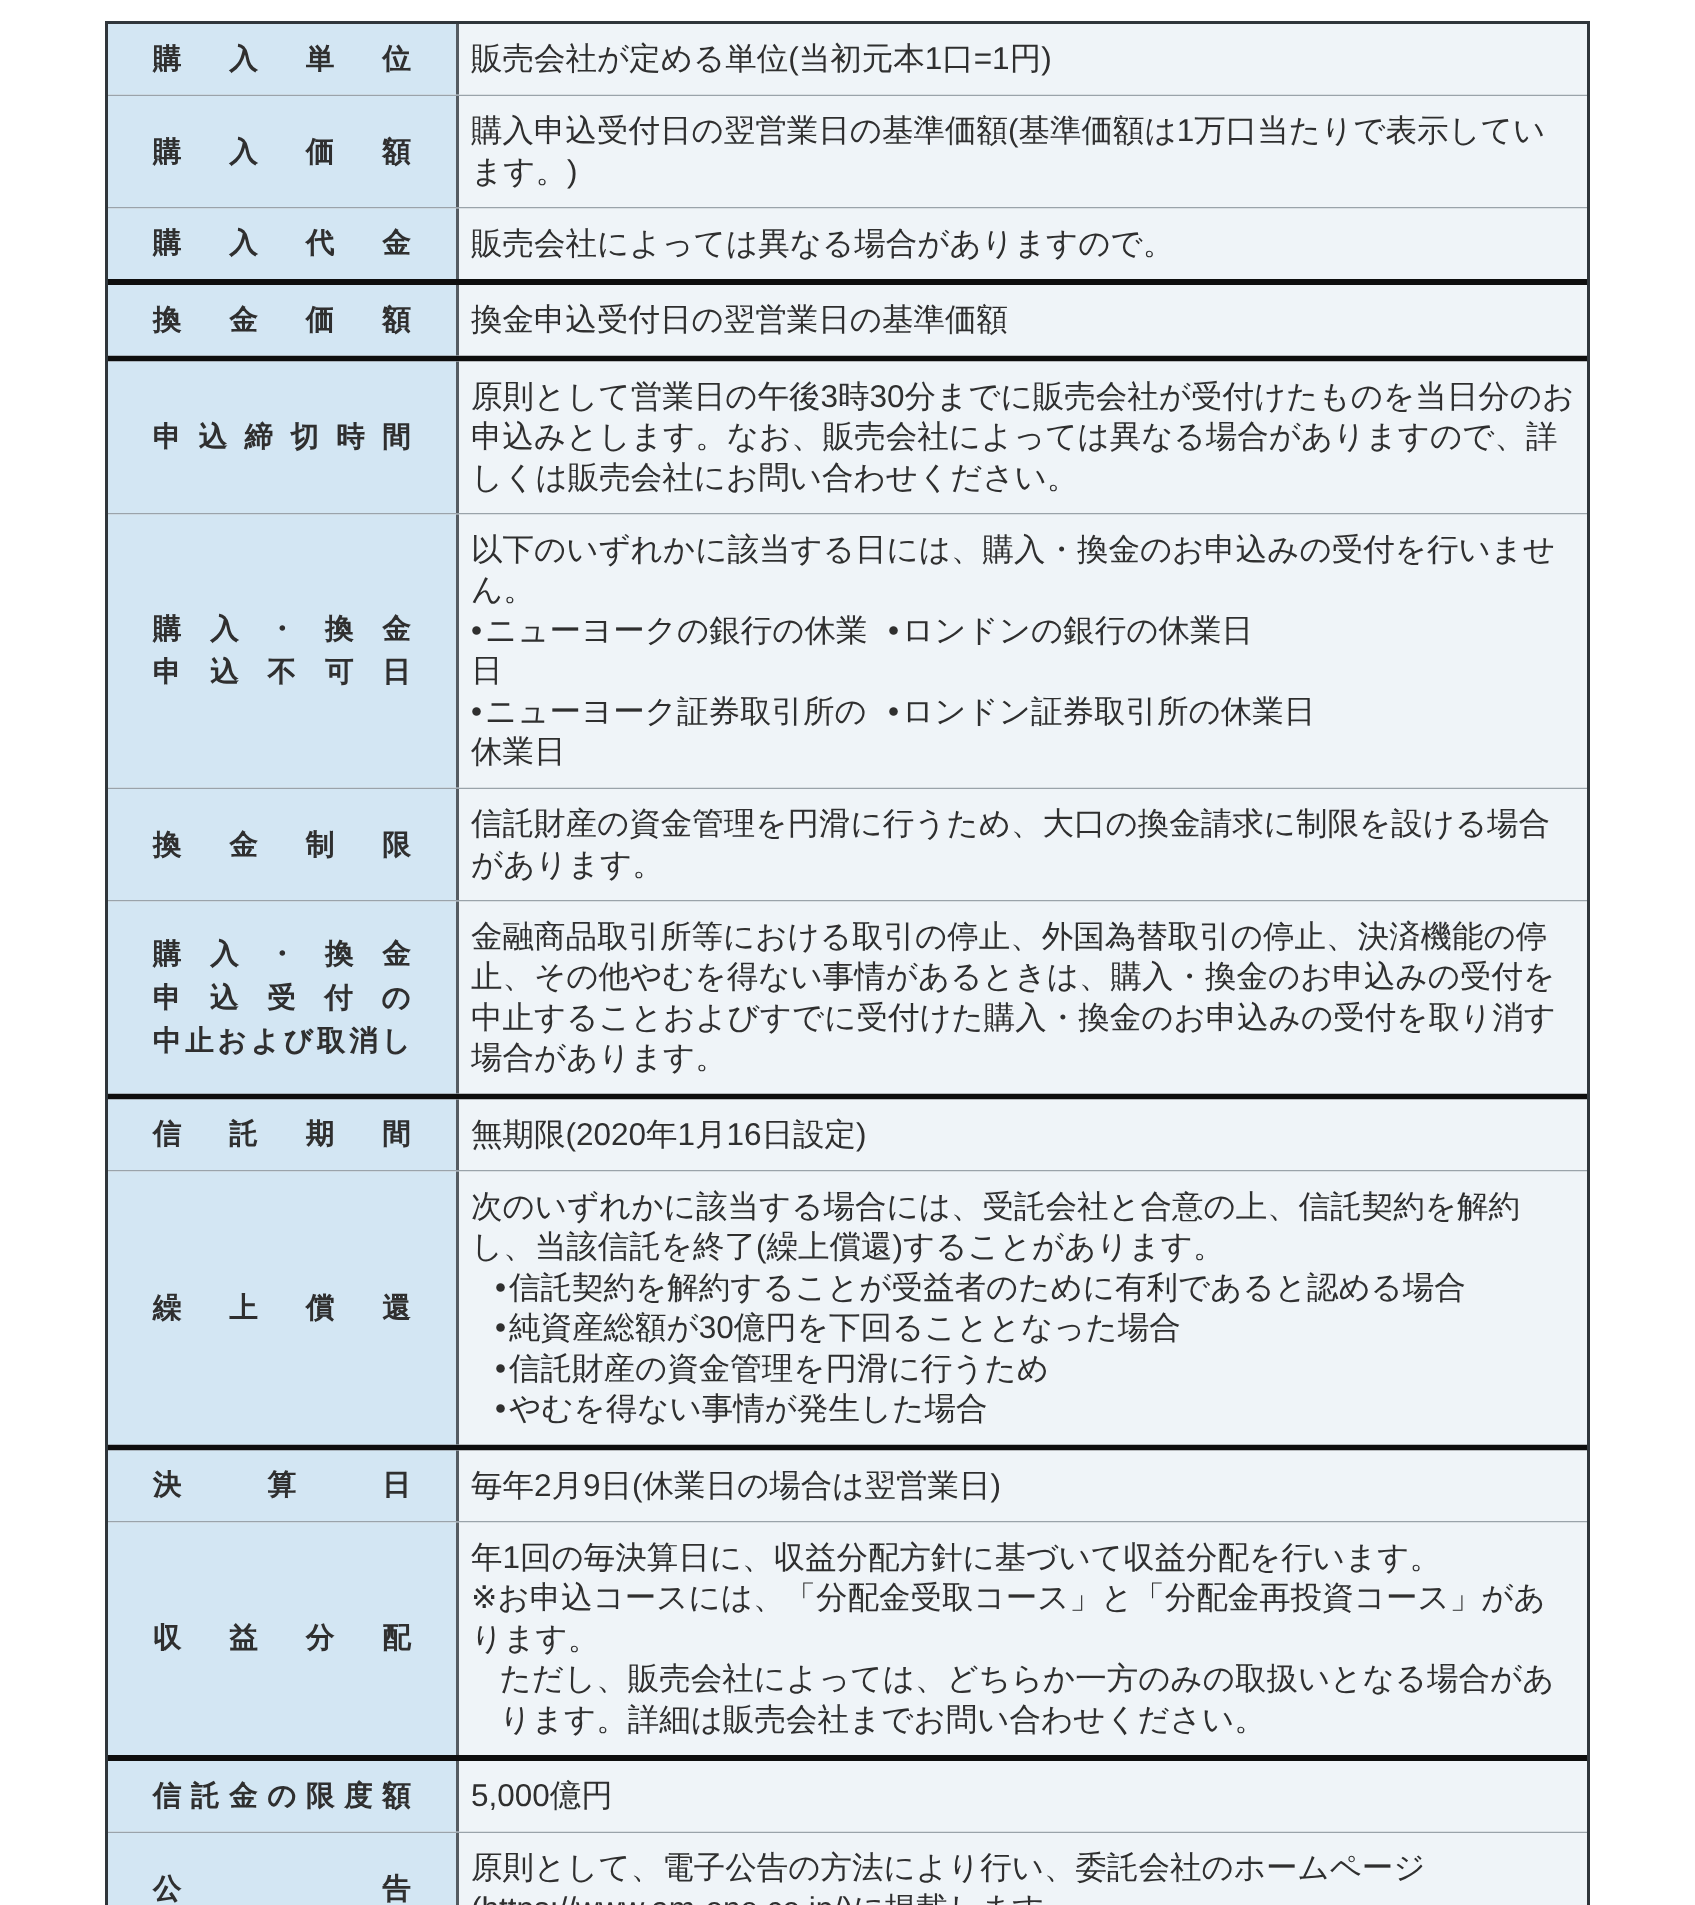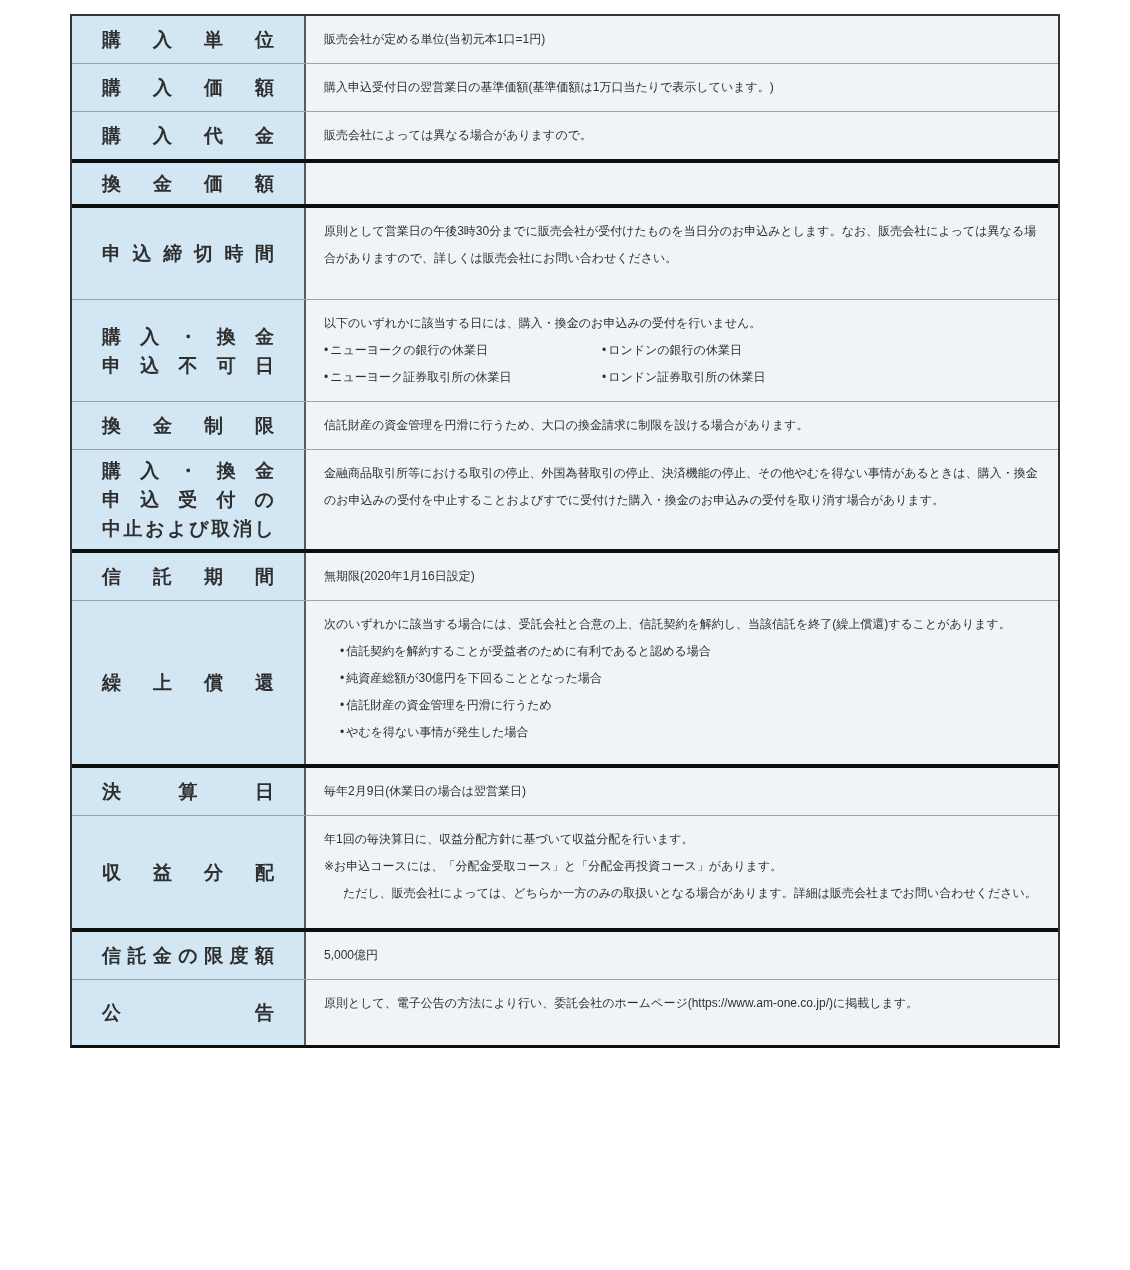--- a/index.html
+++ b/index.html
@@ -48,22 +48,22 @@
   .label-line{
     text-align:justify;
     text-align-last:justify;
     -moz-text-align-last:justify;
   }
   .content-cell{
     flex:1 1 auto;
     background:var(--content-bg);
     display:flex;
     flex-direction:column;
-    padding:10px 18px;
-    font-size:12px;
+    padding:10px 8px;
+    font-size:21px;
     line-height:27px;
   }
   .content-p{margin:0;}
   .content-p-indent{margin:0;padding-left:19px;}
   .bullet-item{padding-left:16px;}
   .bullet-item::before{content:"\2022";margin-right:2px;}
   .bullet-pair{
     display:grid;
     grid-template-columns:278px 1fr;
   }
@@ -97,20 +97,23 @@
           </div>
           <div class="content-cell">
             <div class="content-p">販売会社によっては異なる場合がありますので。</div>
           </div>
         </div>
       </div>
       <div class="section">
         <div class="row" style="min-height: 39px;">
           <div class="label-cell">
             <div class="label-line">換金価額</div>
+          </div>
+          <div class="content-cell">
+            <div class="content-p">換金申込受付日の翌営業日の基準価額</div>
           </div>
         </div>
       </div>
       <div class="section">
         <div class="row" style="min-height: 92px;">
           <div class="label-cell">
             <div class="label-line">申込締切時間</div>
           </div>
           <div class="content-cell">
             <div class="content-p">原則として営業日の午後3時30分までに販売会社が受付けたものを当日分のお申込みとします。なお、販売会社によっては異なる場合がありますので、詳しくは販売会社にお問い合わせください。</div>

